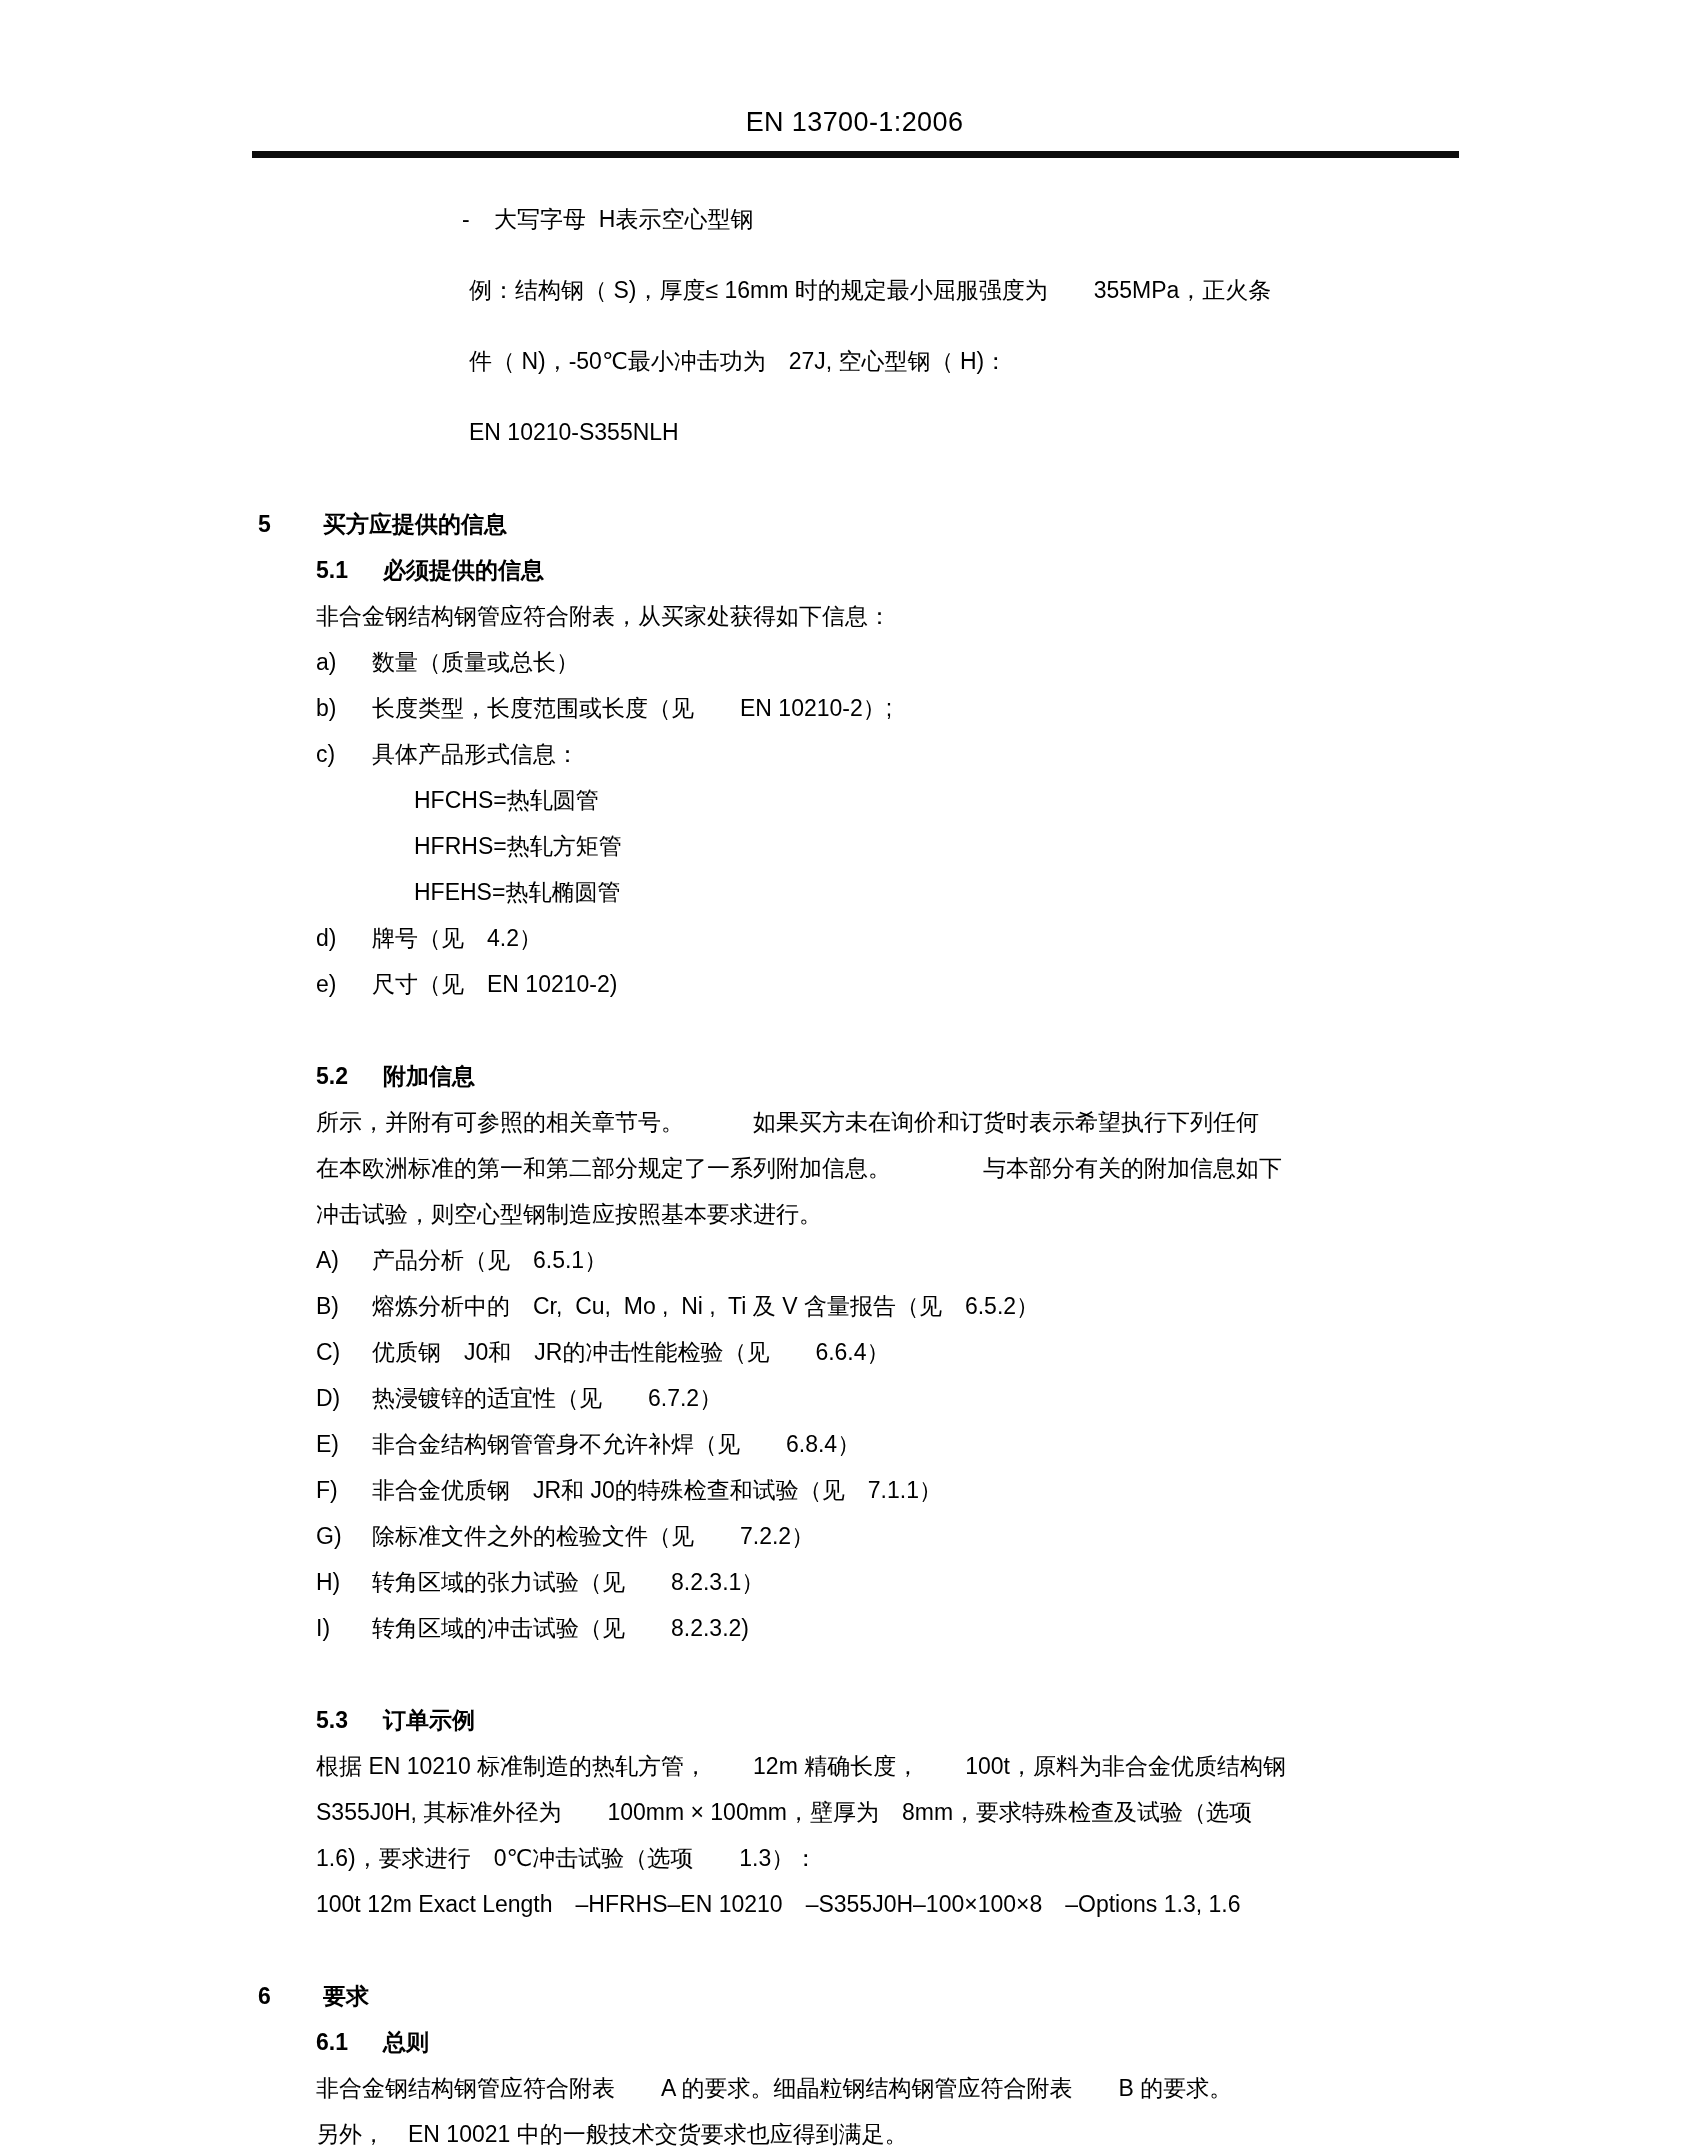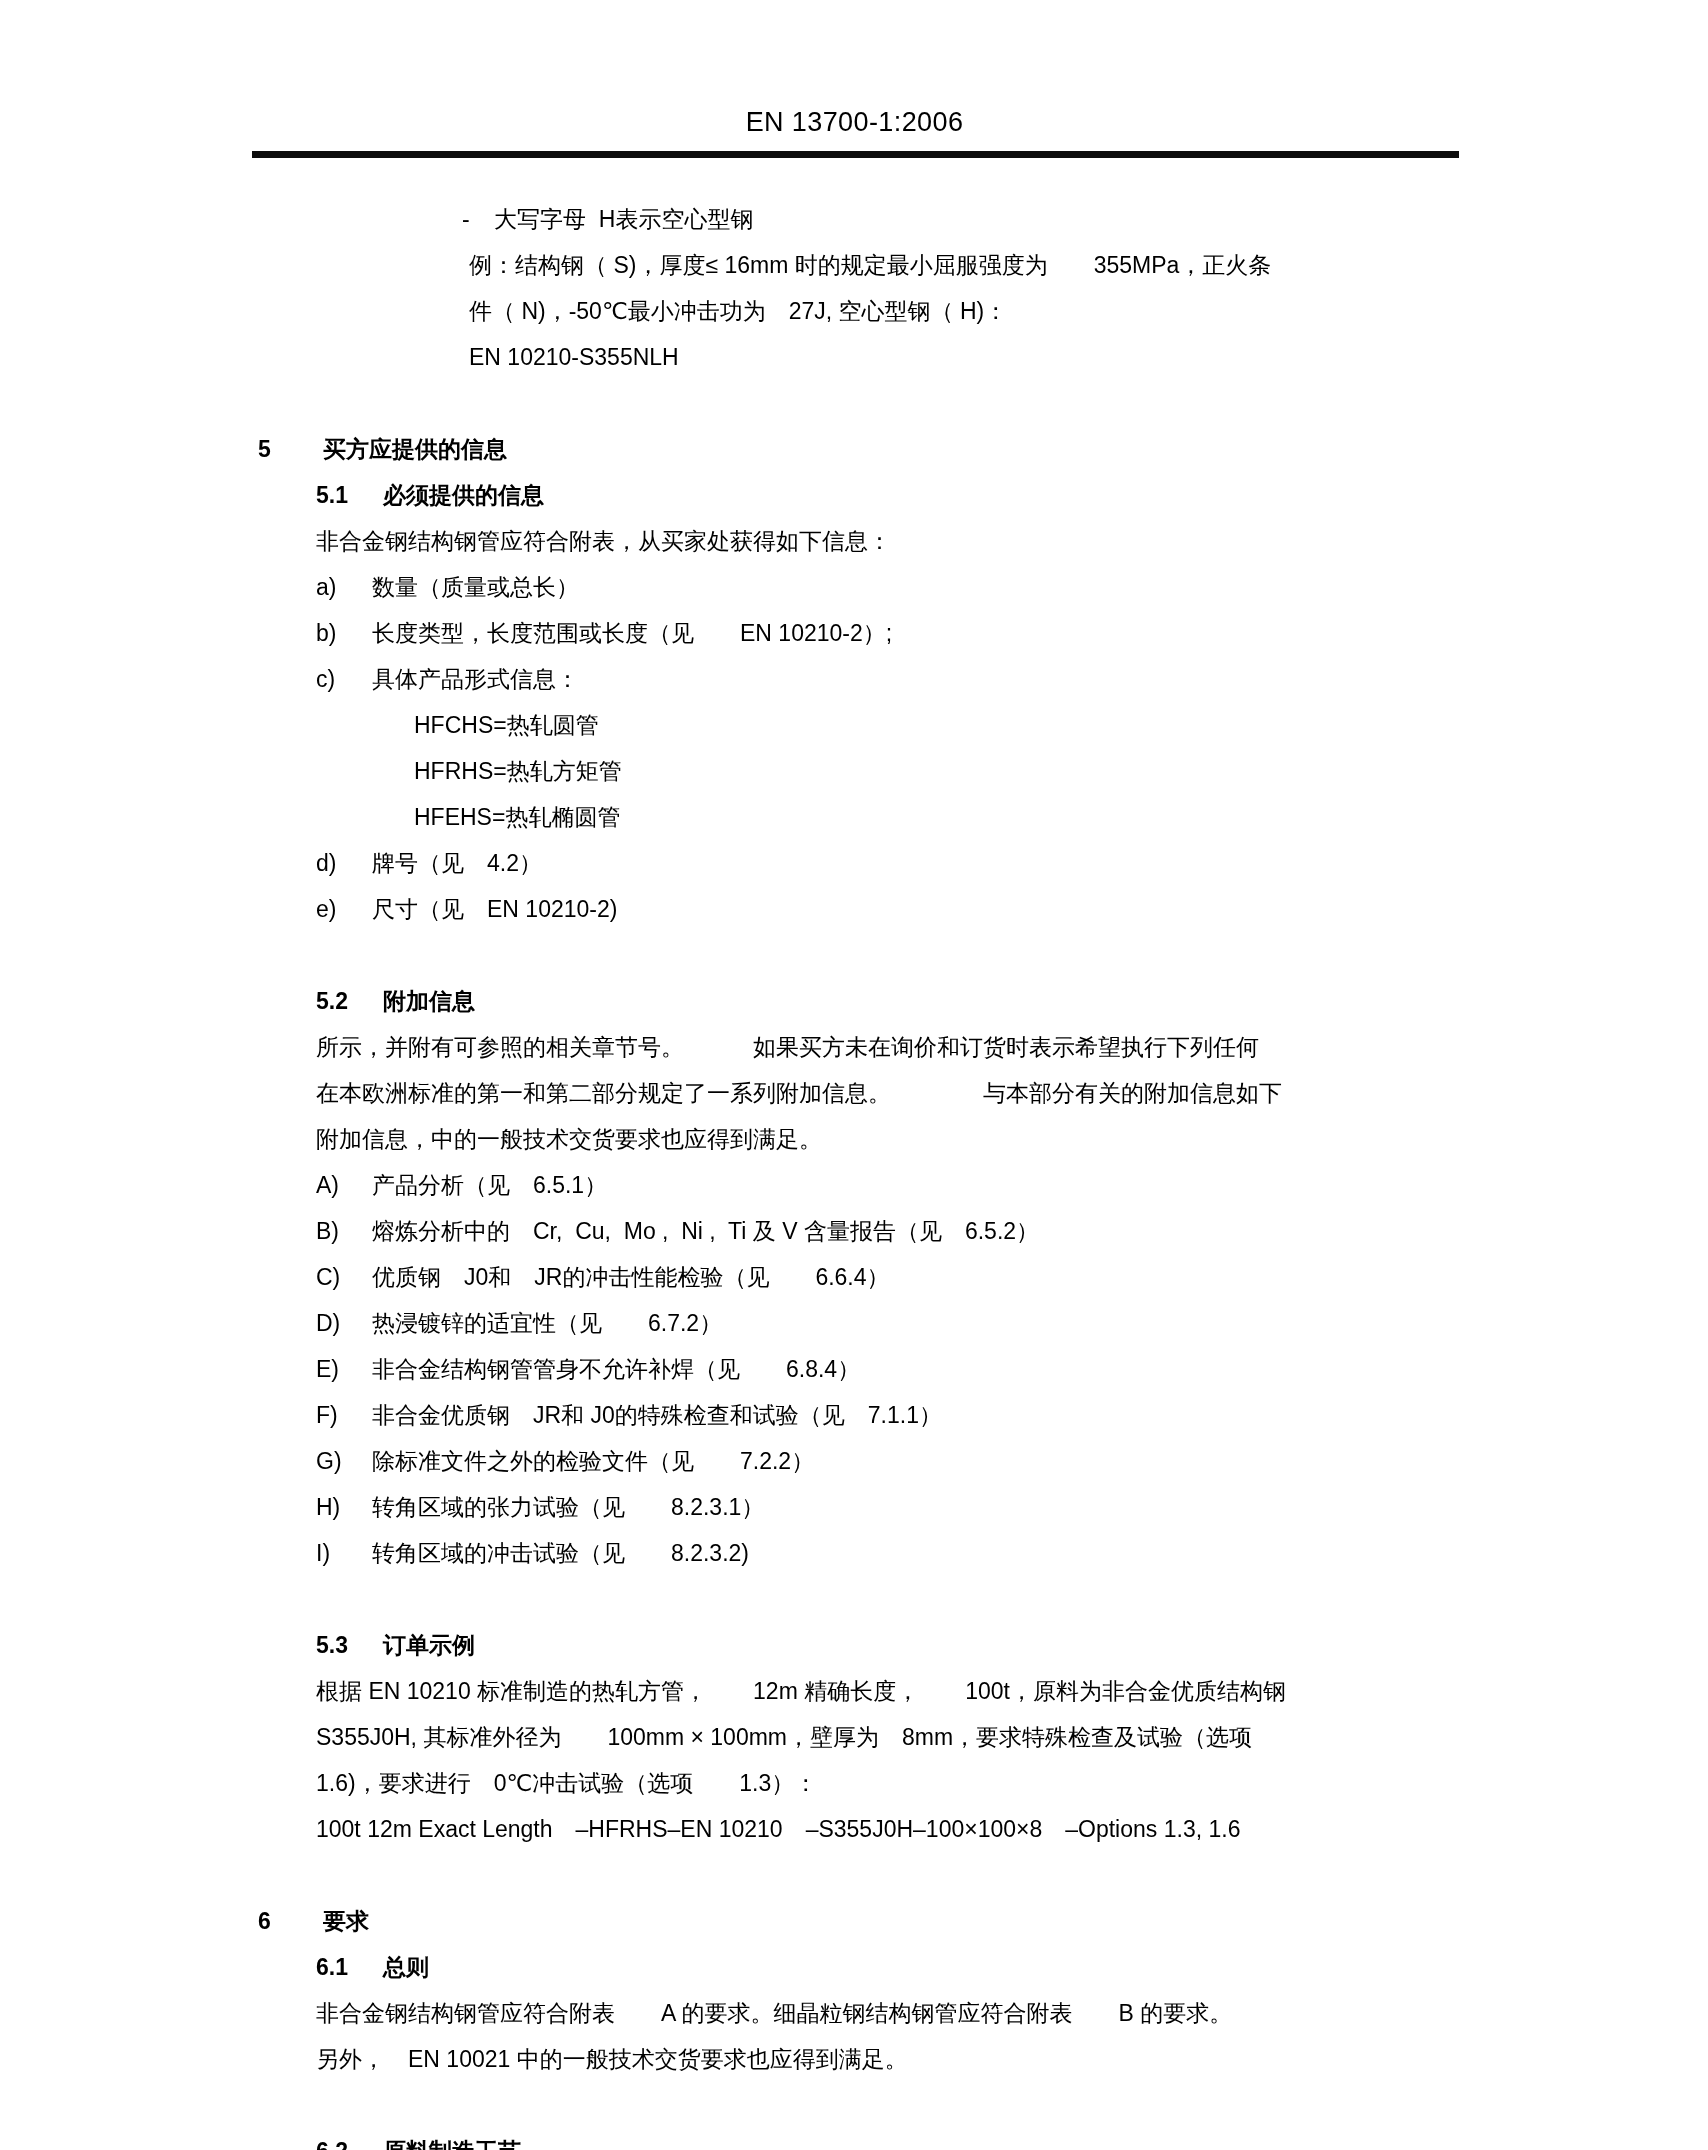--- a/index.html
+++ b/index.html
@@ -33,21 +33,21 @@
   .l{
     height:46px;
     line-height:46px;
     font-size:23px;
     white-space:pre;
   }
   .sp{height:46px;}
   .i1{padding-left:316px;}
   .i2{padding-left:376px;margin-left:38px;}
   .ia{padding-left:462px;}
-  .ib{padding-left:469px;}
+  .ib{padding-left:469px;margin-top:25px;}
   .sec{padding-left:258px;}
   .num{display:inline-block;vertical-align:top;}
   .wd{width:32px;}
   .wl{width:56px;}
   .ws{width:65px;}
   .wn{width:67px;}
   .b{font-weight:bold;}
 </style>
 </head>
 <body>
@@ -71,21 +71,21 @@
     <div class="l i1"><span class="num wl">c)</span><span>具体产品形式信息：</span></div>
     <div class="l i2">HFCHS=热轧圆管</div>
     <div class="l i2">HFRHS=热轧方矩管</div>
     <div class="l i2">HFEHS=热轧椭圆管</div>
     <div class="l i1"><span class="num wl">d)</span><span>牌号（见　4.2）</span></div>
     <div class="l i1"><span class="num wl">e)</span><span>尺寸（见　EN 10210-2)</span></div>
     <div class="sp"></div>
     <div class="l i1"><span class="num wn b">5.2</span><span class="b">附加信息</span></div>
     <div class="l i1">所示，并附有可参照的相关章节号。　　　如果买方未在询价和订货时表示希望执行下列任何</div>
     <div class="l i1">在本欧洲标准的第一和第二部分规定了一系列附加信息。　　　　与本部分有关的附加信息如下</div>
-    <div class="l i1">附加信息，中的一般技术交货要求也应得到满足。</div>
+    <div class="l i1">冲击试验，则空心型钢制造应按照基本要求进行。</div>
     <div class="l i1"><span class="num wl">A)</span><span>产品分析（见　6.5.1）</span></div>
     <div class="l i1"><span class="num wl">B)</span><span>熔炼分析中的　Cr,  Cu,  Mo ,  Ni ,  Ti 及 V 含量报告（见　6.5.2）</span></div>
     <div class="l i1"><span class="num wl">C)</span><span>优质钢　J0和　JR的冲击性能检验（见　　6.6.4）</span></div>
     <div class="l i1"><span class="num wl">D)</span><span>热浸镀锌的适宜性（见　　6.7.2）</span></div>
     <div class="l i1"><span class="num wl">E)</span><span>非合金结构钢管管身不允许补焊（见　　6.8.4）</span></div>
     <div class="l i1"><span class="num wl">F)</span><span>非合金优质钢　JR和 J0的特殊检查和试验（见　7.1.1）</span></div>
     <div class="l i1"><span class="num wl">G)</span><span>除标准文件之外的检验文件（见　　7.2.2）</span></div>
     <div class="l i1"><span class="num wl">H)</span><span>转角区域的张力试验（见　　8.2.3.1）</span></div>
     <div class="l i1"><span class="num wl">I)</span><span>转角区域的冲击试验（见　　8.2.3.2)</span></div>
     <div class="sp"></div>

